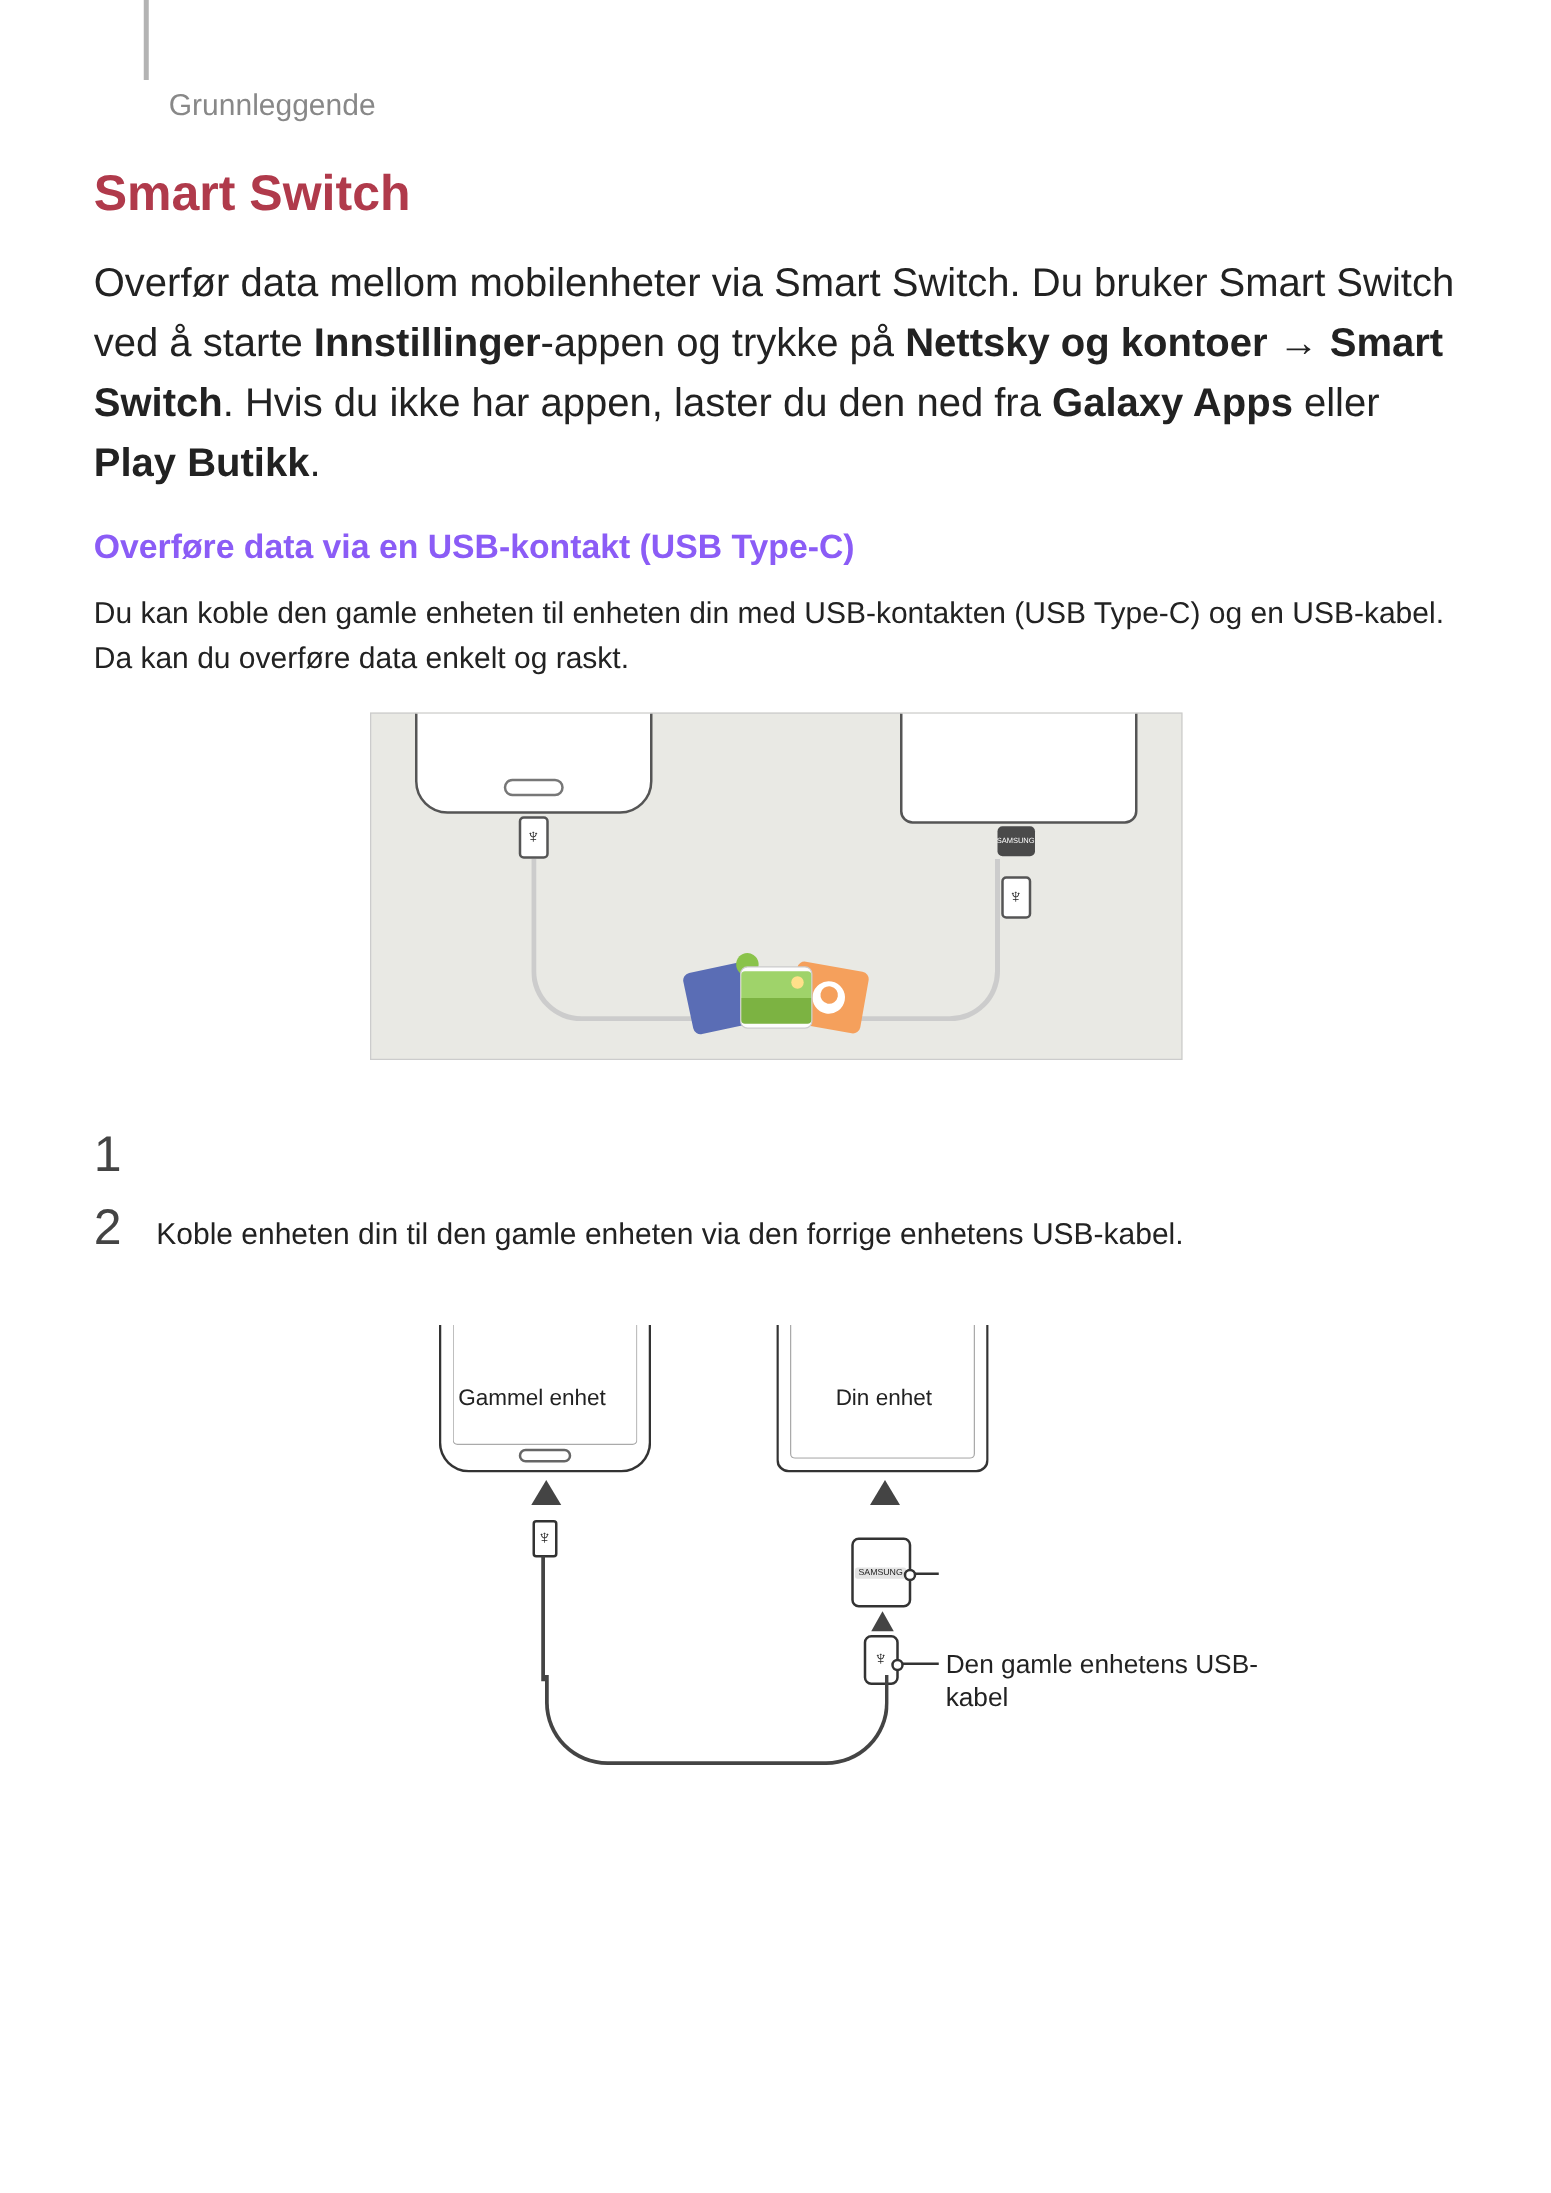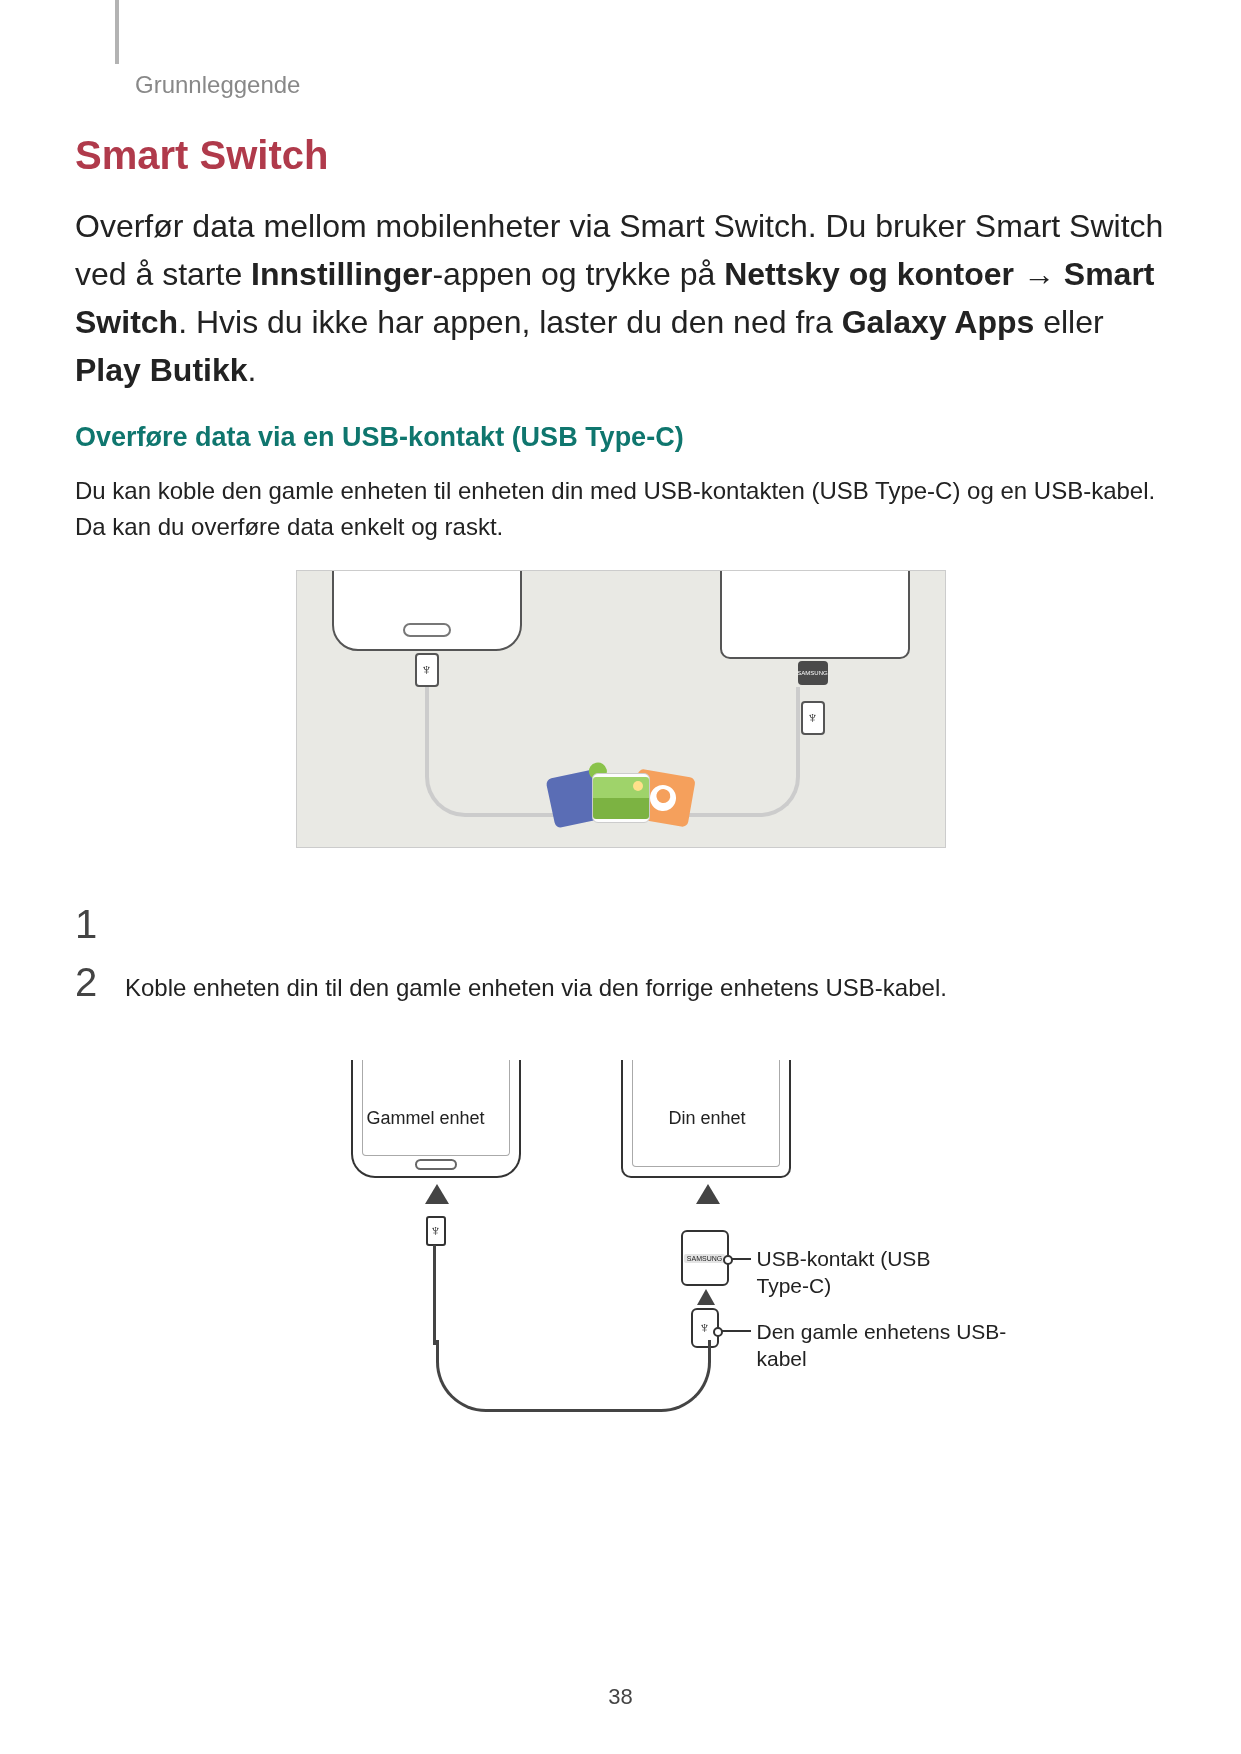--- a/index.html
+++ b/index.html
@@ -36,21 +36,21 @@
     p.intro {
       font-size: 32px;
       line-height: 1.5;
       color: #222;
       margin-bottom: 28px;
     }
     .bold { font-weight: 700; }
     h2.sub {
       font-size: 27px;
       font-weight: 700;
-      color: #0f766e;
+      color: #8b5cf6;
       margin-top: 14px;
       margin-bottom: 20px;
     }
     p.body {
       font-size: 24px;
       line-height: 1.5;
       color: #222;
       margin-bottom: 18px;
     }
     .figure1 {
@@ -199,21 +199,19 @@
         <span class="tag">SAMSUNG</span>
       </div>
     <div class="arrowUp small ar2"></div>
     <div class="connector2 conn-usb usb-icon"></div>
 
     <div class="cable2"></div>
 
     <div class="leader ld1">
         <div class="dot"></div>
       </div>
-    <div class="callout co1">USB-kontakt (USB Type-C)</div>
     <div class="leader ld2">
         <div class="dot"></div>
       </div>
     <div class="callout co2">Den gamle enhetens USB-kabel</div>
   </div>
 
-  <div class="pagenum">38</div>
 </div>
 
 </body></html>

